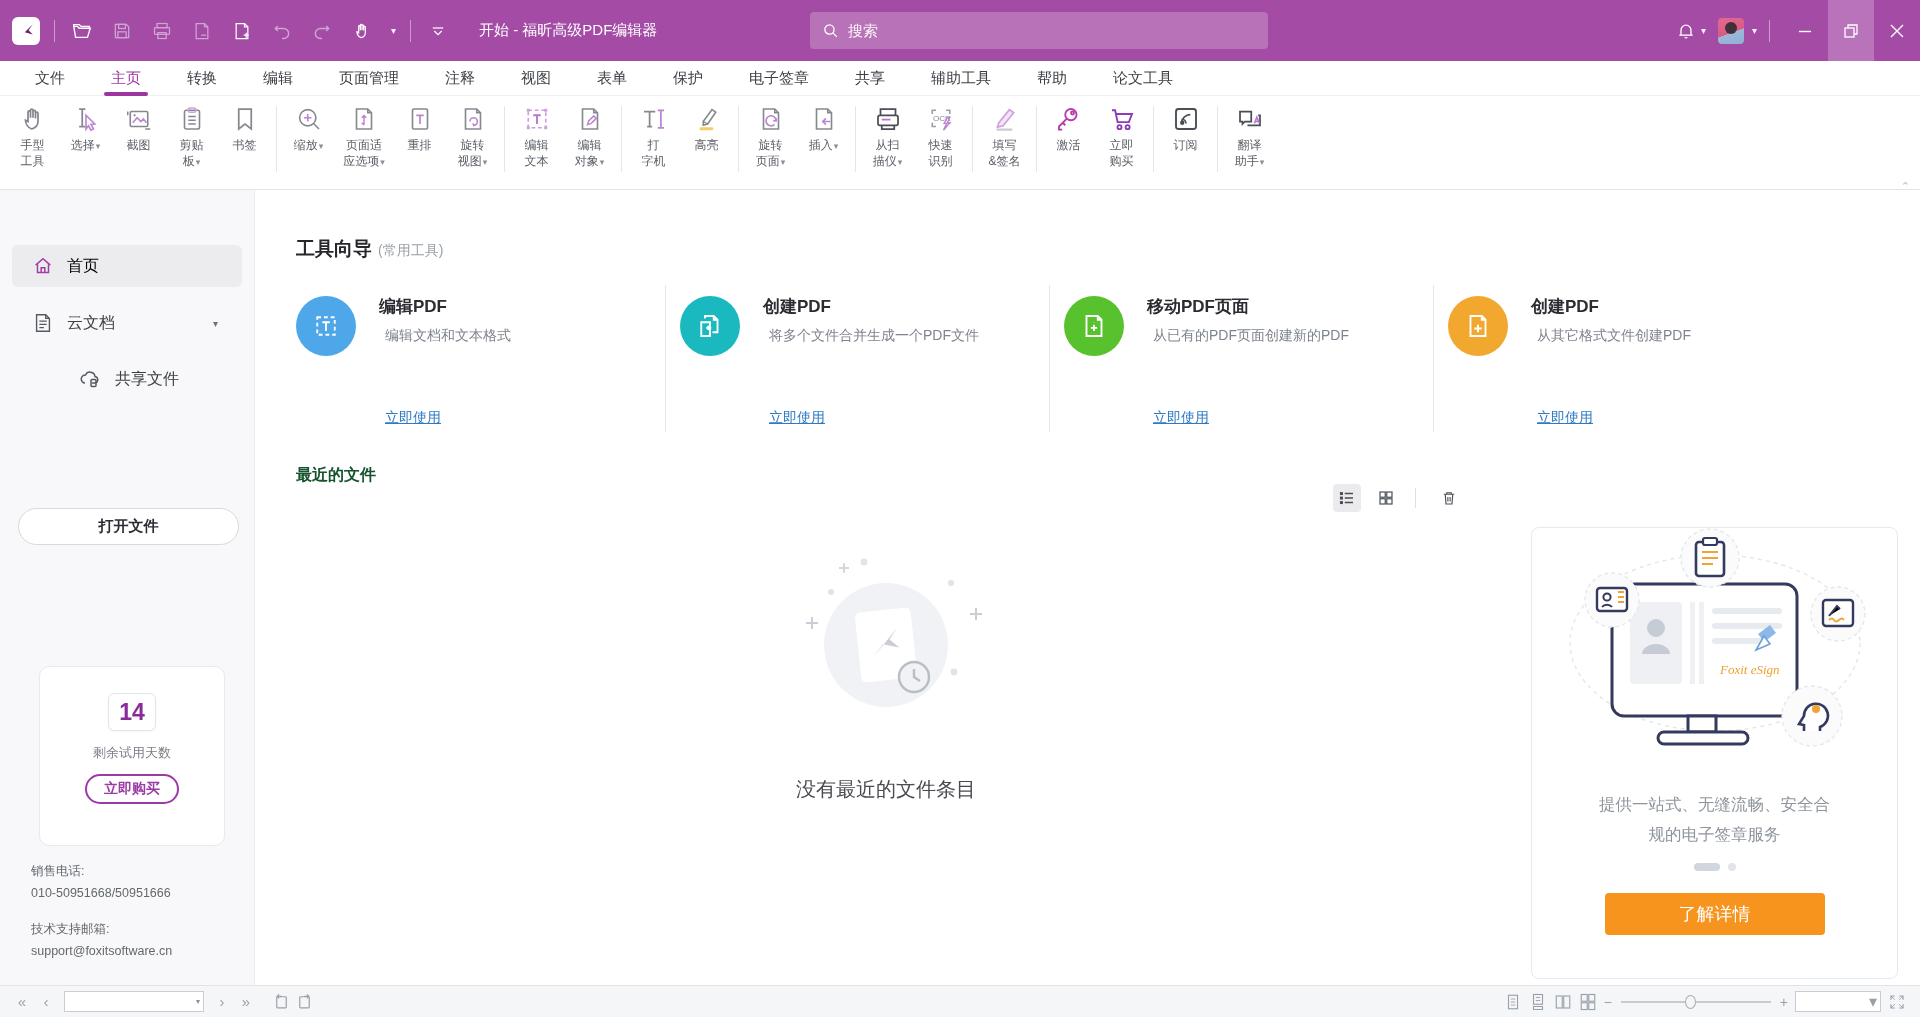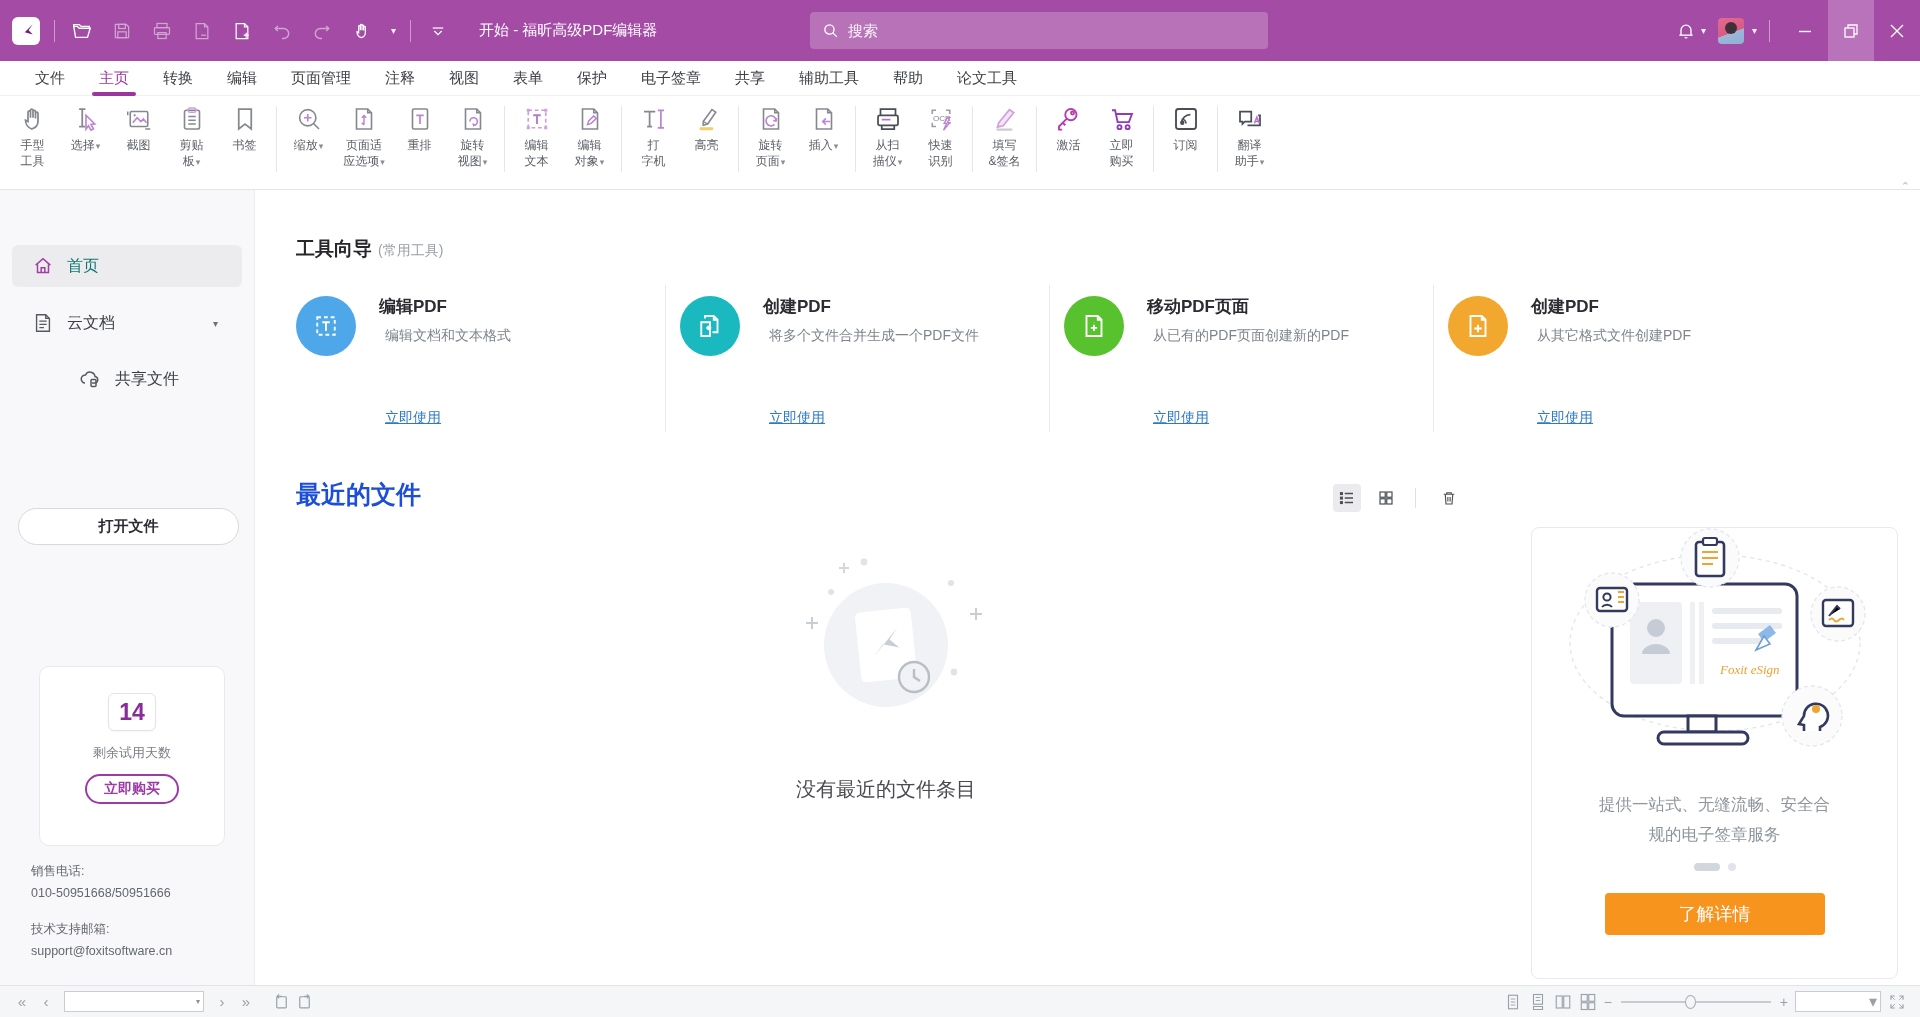--- a/index.html
+++ b/index.html
@@ -20,21 +20,21 @@
   .searchbox { position:absolute; left:810px; top:12px; width:458px; height:37px; background:rgba(255,255,255,.22); border-radius:4px; display:flex; align-items:center; padding:0 12px; gap:9px; }
   .searchbox input { flex:1; background:transparent; border:none; outline:none; color:#fff; font-size:15px; font-family:inherit; }
   .searchbox input::placeholder { color:rgba(255,255,255,.92); }
   .tb-right { position:absolute; right:0; top:0; height:61px; display:flex; align-items:center; }
   .avatar { width:26px; height:26px; border-radius:4px; background:linear-gradient(160deg,#e4698f 0%,#d85b84 55%,#9db7d8 56%,#8fb0d4 100%); position:relative; overflow:hidden; }
   .avatar::after { content:""; position:absolute; left:7px; top:4px; width:12px; height:12px; border-radius:50%; background:#40303a; }
   .winbtn { width:46px; height:61px; display:flex; align-items:center; justify-content:center; }
   .winbtn.hl { background:#b873ba; }
 
   
-  .menubar { position:absolute; left:0; top:61px; width:1920px; height:35px; background:#fff; display:flex; align-items:center; padding-left:18px; gap:0; border-bottom:1px solid #f0f0f2; }
+  .menubar { position:absolute; left:0; top:61px; width:1920px; height:35px; background:#fff; display:flex; align-items:center; padding-left:18px; gap:12px; border-bottom:1px solid #f0f0f2; }
   .menu-item { position:relative; padding:0 17px; font-size:15px; color:#3d4147; height:35px; display:flex; align-items:center; cursor:default; white-space:nowrap; }
   .menu-item.active { color:#9c35a0; font-weight:normal; }
   .menu-item.active::after { content:""; position:absolute; left:10px; right:10px; bottom:0; height:4px; background:#9c35a0; border-radius:2px; }
 
   
   .ribbon { position:absolute; left:0; top:96px; width:1920px; height:94px; background:#fff; border-bottom:1px solid #e4e4e8; display:flex; align-items:flex-start; padding:6px 0 0 6px; }
   .tbtn { width:53px; display:flex; flex-direction:column; align-items:center; padding-top:2px; cursor:default; }
   .tbtn.wide { width:58px; }
   .ti { width:30px; height:30px; margin-bottom:3px; }
   .tl { font-size:12px; color:#5a5e66; line-height:16px; text-align:center; white-space:nowrap; }
@@ -47,21 +47,21 @@
   .trial-days { width:30px; height:30px; background:#fff; border-radius:5px; display:flex; align-items:center; justify-content:center; font-size:16px; font-weight:bold; color:#4c2a86; }
   .rib-chev { position:absolute; right:10px; top:84px; color:#b7bac0; font-size:11px; }
 
   
   .bodywrap { position:absolute; left:0; top:190px; width:1920px; height:795px; display:flex; }
   .sidebar { position:relative; width:255px; height:100%; background:#f8f8fa; border-right:1px solid #ececf0; flex:none; }
   .content { position:relative; flex:1; background:#fff; }
 
   
   .side-item { position:absolute; left:12px; width:230px; height:42px; display:flex; align-items:center; gap:13px; padding-left:20px; border-radius:6px; font-size:16px; color:#3c4046; cursor:default; }
-  .side-item.active { background:#ececef; color:#0f766e; }
+  .side-item.active { background:#ececef; color:#000000; }
   .side-item .caret-r { position:absolute; right:24px; font-size:10px; color:#6d7178; }
   .side-child { padding-left:54px; }
   .open-btn { position:absolute; left:18px; top:318px; width:221px; height:37px; background:#fff; border:1px solid #d8d8de; border-radius:19px; font-size:15px; font-weight:bold; color:#2c2c33; display:flex; align-items:center; justify-content:center; cursor:default; }
   .trial-card { position:absolute; left:39px; top:476px; width:186px; height:180px; background:#fff; border:1px solid #e8e8ee; border-radius:10px; display:flex; flex-direction:column; align-items:center; }
   .trial-num { margin-top:26px; width:48px; height:38px; border:1px solid #e3e3ea; border-radius:6px; box-shadow:0 1px 2px rgba(0,0,0,.04); display:flex; align-items:center; justify-content:center; font-size:23px; font-weight:bold; color:#8a2b9a; }
   .trial-label { margin-top:13px; font-size:13px; color:#7a7f87; }
   .trial-buy { margin-top:12px; width:94px; height:30px; border:2px solid #9c3ba6; border-radius:16px; color:#9c3ba6; font-size:14px; font-weight:bold; display:flex; align-items:center; justify-content:center; cursor:default; }
   .contact { position:absolute; left:31px; top:672px; font-size:12.5px; color:#63686f; line-height:18px; }
   .contact .row { margin-bottom:4px; }
   .contact .grp { margin-bottom:18px; }
@@ -70,21 +70,21 @@
   .sec-title { position:absolute; left:41px; top:46px; font-size:19px; font-weight:bold; color:#26262b; }
   .sec-sub { font-size:14px; font-weight:normal; color:#9aa0a8; margin-left:6px; }
   .card { position:absolute; top:93px; width:340px; height:150px; }
   .card .circ { position:absolute; left:13px; top:13px; width:60px; height:60px; border-radius:50%; display:flex; align-items:center; justify-content:center; }
   .card .ct { position:absolute; left:96px; top:12px; font-size:17px; font-weight:bold; color:#2b2b31; }
   .card .cd { position:absolute; left:102px; top:44px; font-size:14px; color:#7e848d; white-space:nowrap; }
   .card .cl { position:absolute; left:102px; top:126px; font-size:14px; color:#2d7ac3; text-decoration:underline; cursor:pointer; }
   .card-sep { position:absolute; top:95px; width:1px; height:147px; background:#e9e9ed; }
 
   
-  .recent-title { position:absolute; left:41px; top:288px; font-size:25px; font-weight:bold; color:#1d4ed8; }
+  .recent-title { position:absolute; left:41px; top:275px; font-size:16px; font-weight:bold; color:#14532d; }
   .view-ic { position:absolute; top:294px; width:28px; height:28px; border-radius:4px; display:flex; align-items:center; justify-content:center; cursor:default; }
   .view-ic.active { background:#ebebee; }
   .view-sep { position:absolute; top:298px; width:1px; height:20px; background:#dfdfe4; }
   .empty { position:absolute; left:41px; top:360px; width:1180px; text-align:center; }
   .empty-title { font-size:20px; color:#4a4a51; margin-top:36px; }
   .empty-desc { font-size:14.5px; color:#8f959d; margin-top:14px; }
   .empty-art { position:relative; width:240px; height:190px; margin:0 auto; }
 
   
   .esign { position:absolute; right:22px; top:337px; width:367px; height:452px; background:#fff; border:1px solid #e7e9ee; border-radius:8px; display:flex; flex-direction:column; align-items:center; }

